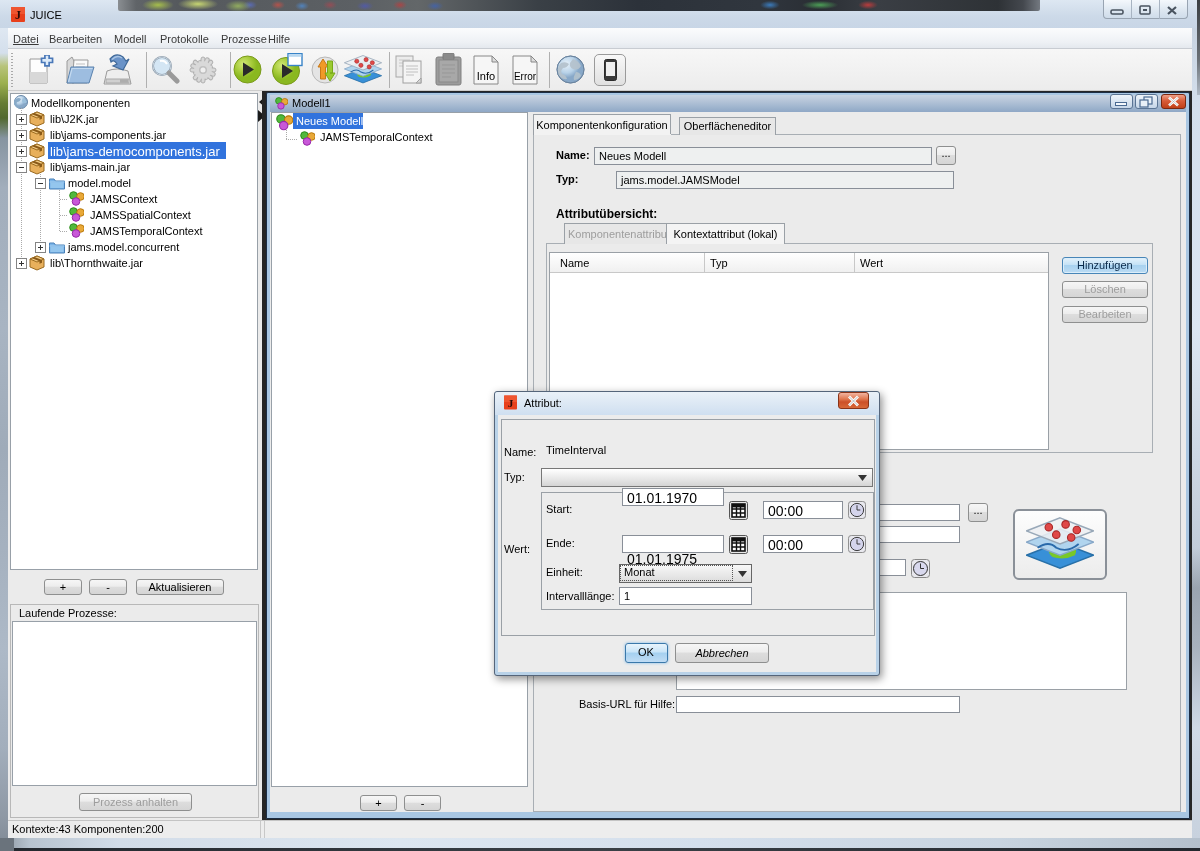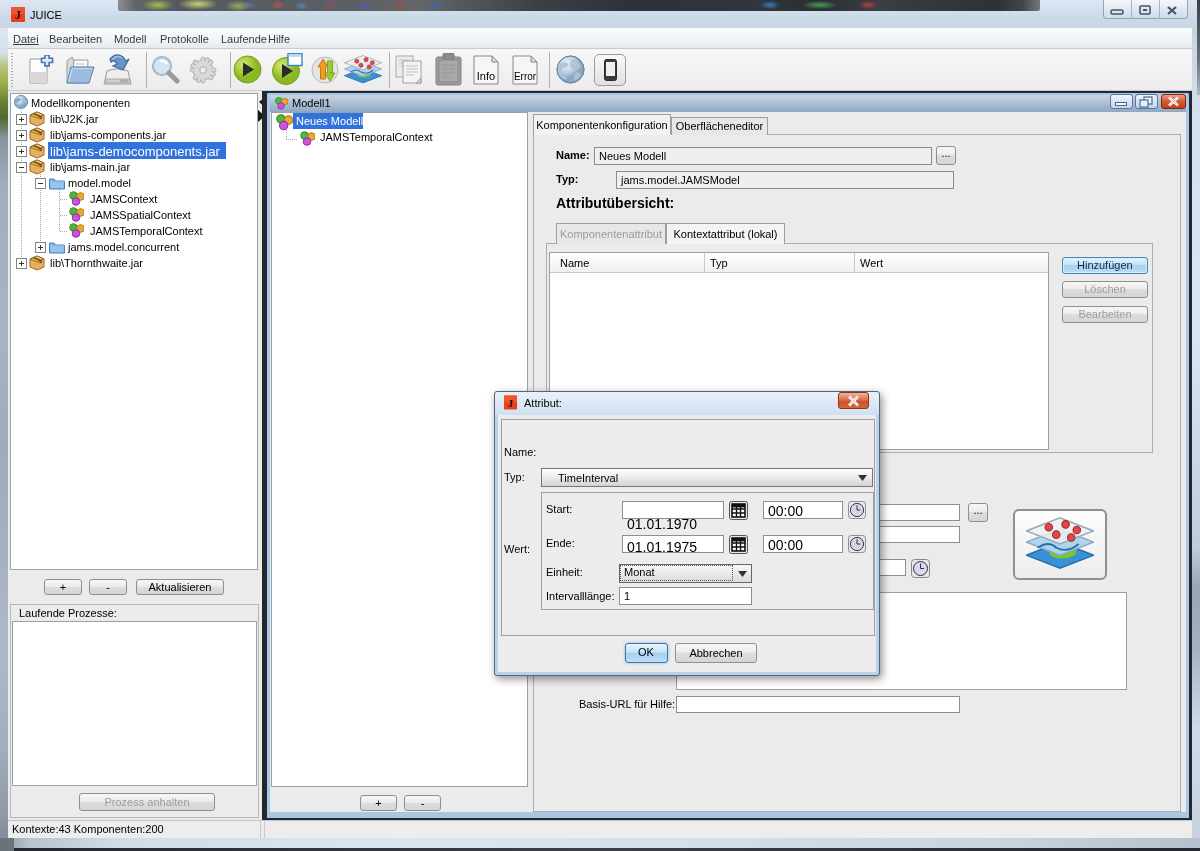--- a/index.html
+++ b/index.html
@@ -4,21 +4,21 @@
 body{width:1200px;height:851px;overflow:hidden;font-family:"Liberation Sans",sans-serif;background:#d7e2ee;}
 #page{position:relative;width:1200px;height:851px;}
 .b{position:absolute;box-sizing:border-box;}
 .t{position:absolute;white-space:nowrap;font-size:11px;color:#000;}
 .bold{font-weight:bold;font-size:11px;}
 .fld{position:absolute;box-sizing:border-box;background:#fff;border:1px solid #898f98;font-size:11px;color:#000;padding:2px 0 0 4px;white-space:nowrap;}
 .rofld{background:#eef0f0;}
 .btn{position:absolute;box-sizing:border-box;background:linear-gradient(#f6f6f6,#ededed 45%,#dddddd 50%,#d5d5d5);border:1px solid #8e8f8f;border-radius:3px;font-size:11px;color:#000;text-align:center;font-family:"Liberation Sans",sans-serif;}
 .dis{color:#9d9d9d;}
 .tabA{position:absolute;box-sizing:border-box;background:#eeeeee;border:1px solid #9aa0a6;border-bottom:none;font-size:11px;color:#000;text-align:center;}
-.tabI{position:absolute;box-sizing:border-box;background:#e7e7e7;border:1px solid #9aa0a6;border-bottom:none;font-size:11px;color:#000;text-align:center;}
+.tabI{position:absolute;box-sizing:border-box;background:#e7e7e7;border:1px solid #9aa0a6;border-bottom:none;font-size:11px;color:#000;text-align:center;margin-left:8px;}
 </style></head><body>
 <div id="page">
 
 <div class="b" style="left:0;top:0;width:1200px;height:28px;background:linear-gradient(#dde7f2,#ccd9e8 60%,#c8d6e6);"></div>
 
 <div class="b" style="left:118px;top:0;width:922px;height:11px;background:linear-gradient(90deg,#8a8e92 0px,#606468 18px,#55595d 60px,#5c6064 240px,#636769 300px,#3a4046 420px,#2c323a 520px,#30363e 640px,#2a2e34 700px,#3a3e44 760px,#2e3236 880px,#44484e 905px,#8a9098 930px,#b8c2cc 945px,#c6d2e0 960px);border-radius:0 0 2px 2px;"></div>
 <div class="b" style="left:130px;top:0;width:920px;height:11px;background:
 radial-gradient(22px 8px at 28px 5px,rgba(170,195,75,.95),rgba(170,195,75,0) 72%),
 radial-gradient(28px 8px at 68px 4px,rgba(205,220,115,.95),rgba(205,220,115,0) 72%),
 radial-gradient(18px 8px at 108px 6px,rgba(155,185,95,.85),rgba(155,185,95,0) 72%),
@@ -59,21 +59,21 @@
 <div class="b" style="left:0;top:848px;width:1200px;height:3px;background:linear-gradient(90deg,#23282e,#3a4046 50%,#23282e);"></div>
 <div class="b" style="left:0;top:838px;width:14px;height:13px;background:#6a737c;"></div>
 
 <div class="b" style="left:8px;top:28px;width:1184px;height:810px;background:#ebebeb;"></div>
 
 <div class="b" style="left:8px;top:28px;width:1184px;height:21px;background:linear-gradient(#fbfcfd,#eef1f5 70%,#e4e8ee);border-bottom:1px solid #c8ccd2;"></div>
 <div class="t" style="left:13px;top:33px;color:#3a3a3a;text-decoration:underline;">Datei</div>
 <div class="t" style="left:49px;top:33px;color:#3a3a3a;">Bearbeiten</div>
 <div class="t" style="left:114px;top:33px;color:#3a3a3a;">Modell</div>
 <div class="t" style="left:160px;top:33px;color:#3a3a3a;text-align:center;">Protokolle</div>
-<div class="t" style="left:221px;top:33px;color:#3a3a3a;">Laufende</div>
+<div class="t" style="left:221px;top:33px;color:#3a3a3a;">Prozesse</div>
 <div class="t" style="left:268px;top:33px;color:#3a3a3a;">Hilfe</div>
 
 <div class="b" style="left:8px;top:49px;width:1184px;height:42px;background:linear-gradient(#f7f7f7,#ececec);border-bottom:1px solid #cccccc;"></div>
 <div class="b" style="left:11px;top:53px;width:2px;height:34px;background:repeating-linear-gradient(#aaa 0 1px,transparent 1px 3px);"></div>
 <div class="b" style="left:146px;top:52px;width:1px;height:36px;background:#b0b0b0;"></div>
 <div class="b" style="left:230px;top:52px;width:1px;height:36px;background:#b0b0b0;"></div>
 <div class="b" style="left:389px;top:52px;width:1px;height:36px;background:#b0b0b0;"></div>
 <div class="b" style="left:549px;top:52px;width:1px;height:36px;background:#b0b0b0;"></div>
 
 <svg class="b" style="left:28px;top:55px;" width="28" height="30" viewBox="0 0 28 30">
@@ -316,21 +316,21 @@
     </svg>
 <div class="t" style="left:50px;top:257px;">lib\Thornthwaite.jar</div>
 
 <div class="btn" style="left:44px;top:579px;width:38px;height:16px;line-height:14px;">+</div>
 <div class="btn" style="left:89px;top:579px;width:38px;height:16px;line-height:14px;">-</div>
 <div class="btn" style="left:136px;top:579px;width:88px;height:16px;line-height:14px;">Aktualisieren</div>
 
 <div class="b" style="left:10px;top:604px;width:249px;height:214px;background:#ebebeb;border:1px solid #b8b8b8;"></div>
 <div class="t" style="left:19px;top:607px;">Laufende Prozesse:</div>
 <div class="b" style="left:12px;top:621px;width:245px;height:165px;background:#fff;border:1px solid #98a0a8;"></div>
-<div class="btn dis" style="left:79px;top:793px;width:136px;height:18px;line-height:16px;">Prozess anhalten</div>
+<div class="btn dis" style="left:79px;top:793px;width:113px;height:18px;line-height:16px;">Prozess anhalten</div>
 
 <svg class="b" style="left:257px;top:95px;" width="10" height="28" viewBox="0 0 10 28">
 <path d="M9 1 L2 7 L9 13 Z" fill="#1a1a1a"></path>
       <path d="M1 15 L8 21 L1 27 Z" fill="#1a1a1a"></path>
 </svg>
 
 <div class="b" style="left:8px;top:820px;width:1184px;height:18px;background:#ededed;border-top:1px solid #c4c4c4;"></div>
 <div class="b" style="left:260px;top:821px;width:1px;height:17px;background:#c8c8c8;"></div>
 <div class="b" style="left:264px;top:821px;width:1px;height:17px;background:#c8c8c8;"></div>
 <div class="t" style="left:12px;top:823px;">Kontexte:43 Komponenten:200</div>
@@ -378,21 +378,21 @@
 <div class="tabA" style="left:533px;top:114px;width:138px;height:21px;line-height:20px;background:#f2f2f2;">Komponentenkonfiguration</div>
 <div class="tabI" style="left:671px;top:117px;width:97px;height:18px;line-height:17px;">Oberflächeneditor</div>
 <div class="b" style="left:534px;top:134px;width:137px;height:1px;background:#f2f2f2;"></div>
 
 <div class="t bold" style="left:556px;top:149px;">Name:</div>
 <div class="fld rofld" style="left:594px;top:147px;width:338px;height:18px;">Neues Modell</div>
 <div class="btn" style="left:936px;top:146px;width:20px;height:19px;line-height:12px;">...</div>
 <div class="t bold" style="left:556px;top:173px;">Typ:</div>
 <div class="fld rofld" style="left:594px;top:171px;width:338px;height:18px;margin-left:22px;">jams.model.JAMSModel</div>
 
-<div class="t bold" style="left:556px;top:195px;font-size:14px;">Attributübersicht:</div>
+<div class="t bold" style="left:556px;top:207px;font-size:12px;">Attributübersicht:</div>
 <div class="b" style="left:546px;top:243px;width:607px;height:210px;border:1px solid #a8aeb4;background:#ebebeb;"></div>
 <div class="tabI" style="left:556px;top:223px;width:110px;height:21px;line-height:20px;color:#9d9d9d;">Komponentenattribut</div>
 <div class="tabA" style="left:666px;top:223px;width:119px;height:21px;line-height:20px;background:#f4f4f4;">Kontextattribut (lokal)</div>
 <div class="b" style="left:667px;top:243px;width:117px;height:1px;background:#f4f4f4;"></div>
 
 <div class="b" style="left:549px;top:252px;width:500px;height:198px;background:#fff;border:1px solid #9aa0a6;"></div>
 <div class="b" style="left:550px;top:253px;width:498px;height:20px;background:linear-gradient(#ffffff,#f0f0f0);border-bottom:1px solid #c8c8c8;"></div>
 <div class="b" style="left:704px;top:253px;width:1px;height:20px;background:#c8c8c8;"></div>
 <div class="b" style="left:854px;top:253px;width:1px;height:20px;background:#c8c8c8;"></div>
 <div class="t" style="left:560px;top:257px;">Name</div>
@@ -446,43 +446,43 @@
 <svg class="b" style="left:845px;top:395px;" width="17" height="12" viewBox="0 0 17 12">
       <path d="M4 1.5 L13 10.5 M13 1.5 L4 10.5" stroke="#fff" stroke-width="2.8"></path>
       <path d="M4 1.5 L13 10.5 M13 1.5 L4 10.5" stroke="#666" stroke-width="0.7" opacity="0.6"></path>
     </svg>
 
 <div class="b" style="left:498px;top:415px;width:378px;height:257px;background:#ececec;"></div>
 <div class="b" style="left:501px;top:419px;width:374px;height:217px;border:1px solid #9aa0a6;"></div>
 <div class="t" style="left:504px;top:446px;">Name:</div>
 <div class="t" style="left:504px;top:471px;">Typ:</div>
 <div class="b" style="left:541px;top:468px;width:332px;height:19px;background:linear-gradient(#ffffff,#e2e2e2 70%,#d4d4d4);border:1px solid #777;"></div>
-<div class="t" style="left:546px;top:472px;margin-left:12px;">TimeInterval</div>
+<div class="t" style="left:546px;top:444px;">TimeInterval</div>
 <svg class="b" style="left:858px;top:475px;" width="9" height="6" viewBox="0 0 9 6">
       <path d="M0 0 L9 0 L4.5 6 Z" fill="#333"></path>
     </svg>
 
 <div class="b" style="left:541px;top:492px;width:333px;height:118px;border:1px solid #9aa0a6;"></div>
 <div class="t" style="left:504px;top:543px;">Wert:</div>
 <div class="t" style="left:546px;top:503px;">Start:</div>
-<div class="fld" style="left:622px;top:501px;width:102px;height:18px;font-size:14px;padding-top:14px;">01.01.1970</div>
+<div class="fld" style="left:622px;top:488px;width:102px;height:18px;font-size:14px;padding-top:1px;">01.01.1970</div>
 <svg class="b" style="left:729px;top:501px;" width="19" height="19" viewBox="0 0 19 19">
       <rect x="0.5" y="0.5" width="18" height="18" rx="2" fill="#e8e8e8" stroke="#555"></rect>
       <rect x="3" y="3" width="13" height="13" fill="#fff" stroke="#111" stroke-width="1.6"></rect>
       <path d="M3 8 h13 M3 12 h13 M7.5 3 v13 M11.5 3 v13" stroke="#111" stroke-width="1.4"></path>
       <rect x="3" y="3" width="13" height="3.4" fill="#111"></rect>
     </svg>
 <div class="fld" style="left:763px;top:501px;width:80px;height:18px;font-size:14px;padding-top:1px;">00:00</div>
 <svg class="b" style="left:848px;top:501px;" width="18" height="18" viewBox="0 0 19 19">
       <rect x="0.5" y="0.5" width="18" height="18" rx="3" fill="#e8e8ee" stroke="#888"></rect>
       <circle cx="9.5" cy="9.5" r="7" fill="#d4d4ec" stroke="#333"></circle>
       <path d="M9.5 4.5 V9.5 H13" stroke="#333" fill="none"></path>
     </svg>
 <div class="t" style="left:546px;top:537px;">Ende:</div>
-<div class="fld" style="left:622px;top:535px;width:102px;height:18px;font-size:14px;padding-top:3px;">01.01.1975</div>
+<div class="fld" style="left:622px;top:535px;width:102px;height:18px;font-size:14px;padding-top:15px;">01.01.1975</div>
 <svg class="b" style="left:729px;top:535px;" width="19" height="19" viewBox="0 0 19 19">
       <rect x="0.5" y="0.5" width="18" height="18" rx="2" fill="#e8e8e8" stroke="#555"></rect>
       <rect x="3" y="3" width="13" height="13" fill="#fff" stroke="#111" stroke-width="1.6"></rect>
       <path d="M3 8 h13 M3 12 h13 M7.5 3 v13 M11.5 3 v13" stroke="#111" stroke-width="1.4"></path>
       <rect x="3" y="3" width="13" height="3.4" fill="#111"></rect>
     </svg>
 <div class="fld" style="left:763px;top:535px;width:80px;height:18px;font-size:14px;padding-top:1px;">00:00</div>
 <svg class="b" style="left:848px;top:535px;" width="18" height="18" viewBox="0 0 19 19">
       <rect x="0.5" y="0.5" width="18" height="18" rx="3" fill="#e8e8ee" stroke="#888"></rect>
       <circle cx="9.5" cy="9.5" r="7" fill="#d4d4ec" stroke="#333"></circle>
@@ -493,14 +493,14 @@
 <div class="b" style="left:621px;top:566px;width:111px;height:14px;outline:1px dotted #555;"></div>
 <div class="t" style="left:624px;top:566px;">Monat</div>
 <svg class="b" style="left:738px;top:571px;" width="9" height="6" viewBox="0 0 9 6">
       <path d="M0 0 L9 0 L4.5 6 Z" fill="#333"></path>
     </svg>
 <div class="t" style="left:546px;top:590px;">Intervalllänge:</div>
 <div class="fld" style="left:619px;top:587px;width:133px;height:18px;">1</div>
 
 <div class="b" style="left:625px;top:643px;width:43px;height:20px;background:linear-gradient(#e8f4fc,#c8e4f8 45%,#a4d0f0 50%,#c0dcf4);border:1px solid #3a78aa;border-radius:3px;box-shadow:0 0 3px #7ab8e8;"></div>
 <div class="t" style="left:638px;top:646px;">OK</div>
-<div class="btn" style="left:675px;top:643px;width:82px;height:20px;line-height:18px;">Abbrechen</div>
+<div class="btn" style="left:675px;top:643px;width:94px;height:20px;line-height:18px;font-style:italic;">Abbrechen</div>
 
 </div>
 </body></html>

